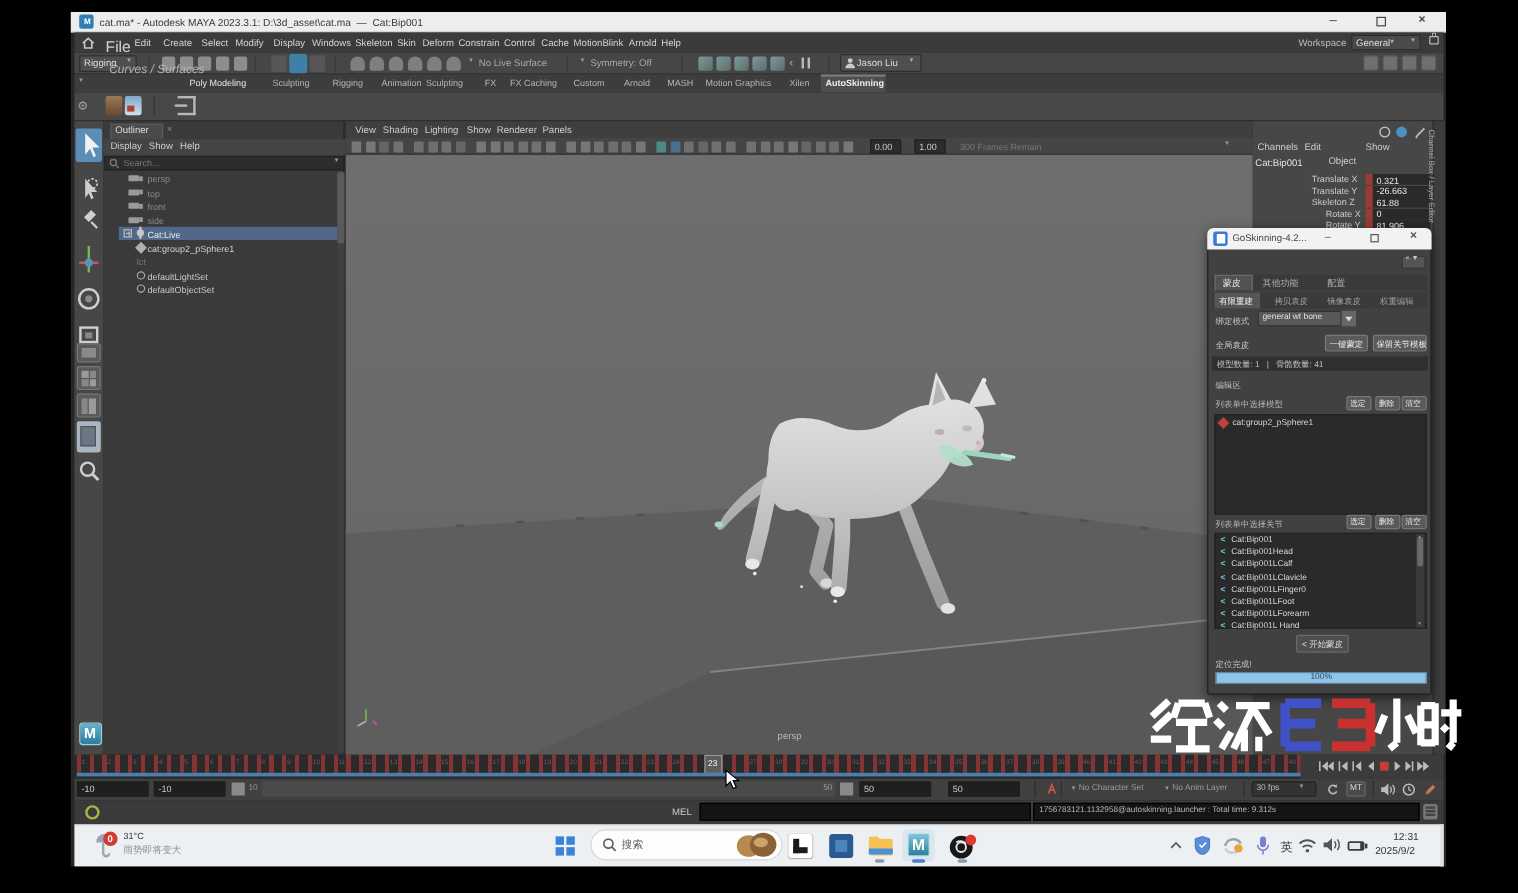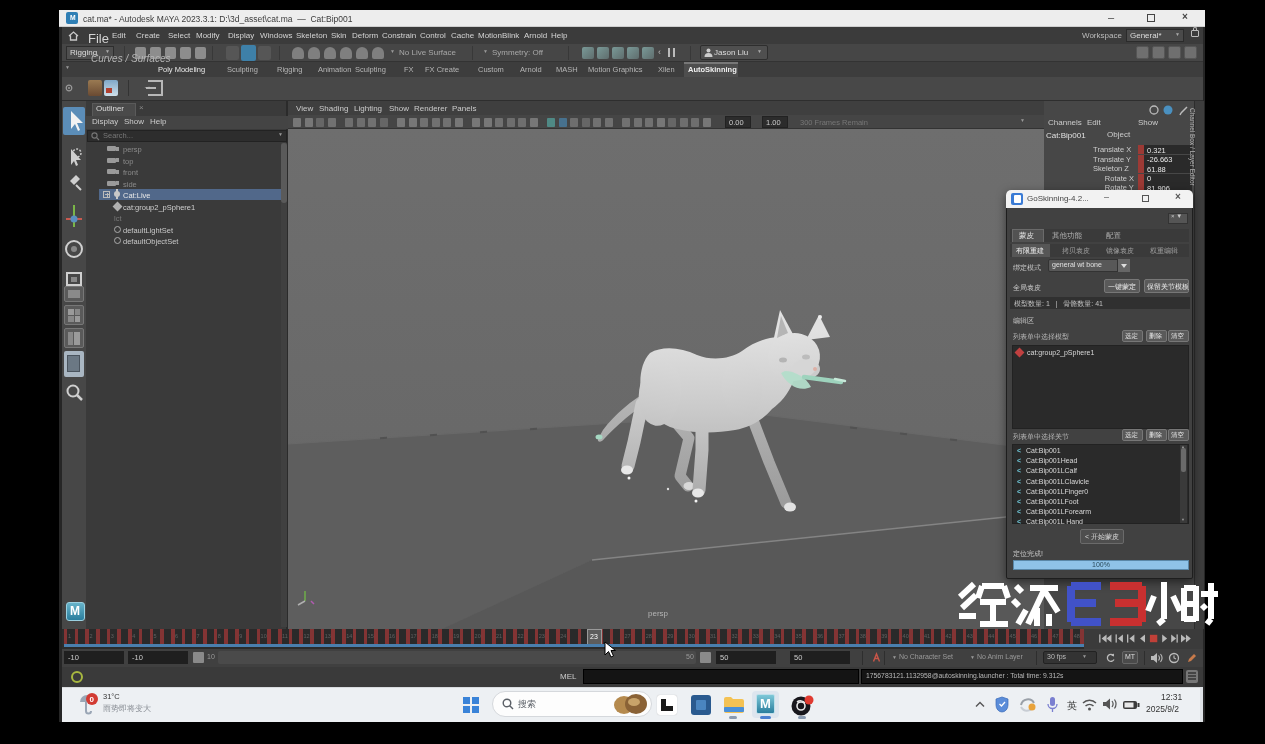--- a/index.html
+++ b/index.html
@@ -91,21 +91,21 @@
 <div class="a" style="left:1184px;top:46px;width:13px;height:13px;background:#6f6f6f;border:1px solid #555;border-radius:2px"></div>
 <div class="a" style="left:62px;top:62px;width:1141px;height:15px;background:#3d3d3d"></div>
 <div class="a" style="left:684px;top:62px;width:54px;height:15px;background:#4e4e4e;border-top:2px solid #777"></div>
 <div class="tx" style="left:91px;top:53px;font-size:10px;color:#b5b5b5;font-style:italic;">Curves / Surfaces</div>
 <div class="tx" style="left:158px;top:65px;font-size:7.5px;color:#e8e8e8;">Poly Modeling</div>
 <div class="tx" style="left:227px;top:65px;font-size:7.5px;color:#b5b5b5;">Sculpting</div>
 <div class="tx" style="left:277px;top:65px;font-size:7.5px;color:#b5b5b5;">Rigging</div>
 <div class="tx" style="left:318px;top:65px;font-size:7.5px;color:#b5b5b5;">Animation</div>
 <div class="tx" style="left:355px;top:65px;font-size:7.5px;color:#b5b5b5;">Sculpting</div>
 <div class="tx" style="left:404px;top:65px;font-size:7.5px;color:#b5b5b5;">FX</div>
-<div class="tx" style="left:425px;top:65px;font-size:7.5px;color:#b5b5b5;">FX Create</div>
+<div class="tx" style="left:425px;top:65px;font-size:7.5px;color:#b5b5b5;">FX Caching</div>
 <div class="tx" style="left:478px;top:65px;font-size:7.5px;color:#b5b5b5;">Custom</div>
 <div class="tx" style="left:520px;top:65px;font-size:7.5px;color:#b5b5b5;">Arnold</div>
 <div class="tx" style="left:556px;top:65px;font-size:7.5px;color:#b5b5b5;">MASH</div>
 <div class="tx" style="left:588px;top:65px;font-size:7.5px;color:#b5b5b5;">Motion Graphics</div>
 <div class="tx" style="left:658px;top:65px;font-size:7.5px;color:#b5b5b5;">Xilen</div>
 <div class="tx" style="left:688px;top:65px;font-size:7.5px;color:#f0f0f0;font-weight:bold">AutoSkinning</div>
 <div class="a" style="left:62px;top:77px;width:1141px;height:24px;background:#484848;border-bottom:1px solid #2e2e2e"></div>
 <div class="tx" style="left:65px;top:64px;font-size:5px;color:#999;">▼</div>
 <svg class="a" style="left:65px;top:84px" width="8" height="8">
     <circle cx="4" cy="4" r="2.8" fill="none" stroke="#999" stroke-width="1.2"></circle>

